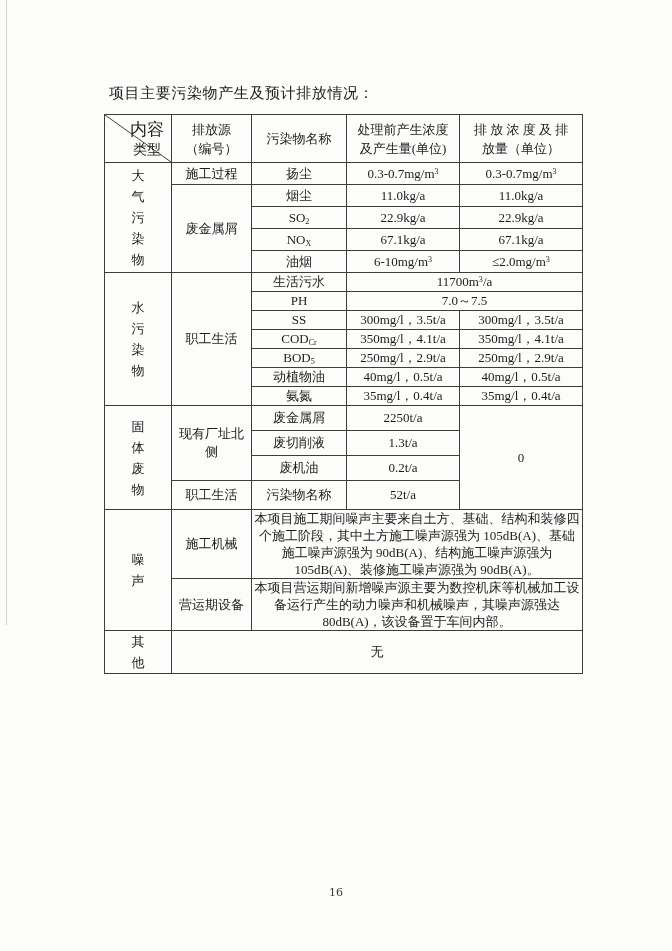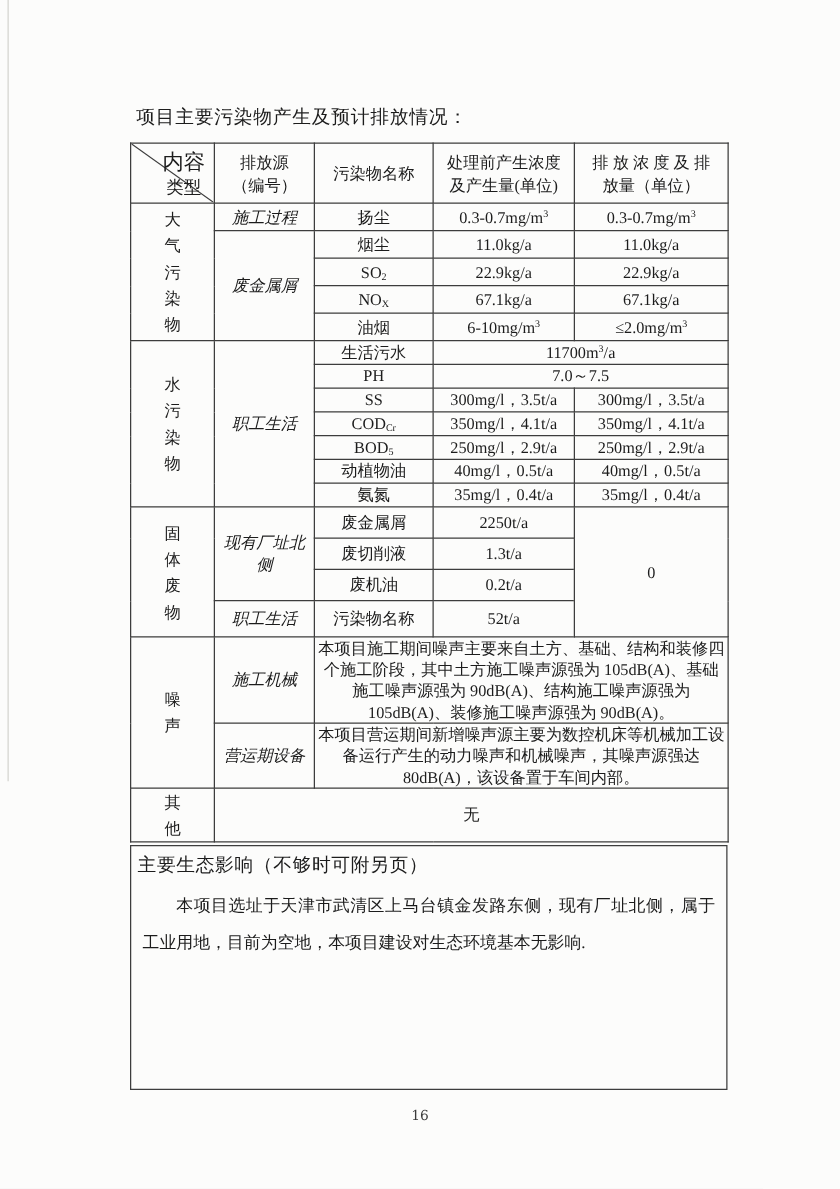--- a/index.html
+++ b/index.html
@@ -32,21 +32,21 @@
     font-size:13px;padding:0 2px;overflow:hidden;
   }
   .pre{white-space:pre-line;}
   .hd{font-size:14px;line-height:19px;}
   .hd-left{text-align:left;padding-left:7px;}
   .corner{position:relative;padding:0;}
   .corner .diag{position:absolute;left:0;top:0;width:100%;height:100%;}
   .corner .c-top{position:absolute;top:3px;right:7px;font-size:17px;}
   .corner .c-bot{position:absolute;bottom:3px;left:4px;font-size:14px;margin-left:24px;}
   .cat{font-size:15px;line-height:21px;letter-spacing:0;}
-  .src{font-size:13.5px;font-style:italic;}
+  .src{font-size:13.5px;}
   .pname{font-size:13.5px;}
   .val{font-size:12.5px;font-family:"Liberation Serif","DejaVu Serif",serif;}
   tr.r-head td{height:47px;}
   tr.r-air td{height:21px;}
   tr.r-water td{height:18px;}
   tr.r-solid td{height:24px;}
   tr.r-solid-last td{height:28px;}
   tr.r-other td{height:41px;}
   .noise-desc{
     text-align:justify;font-size:13px;line-height:17px;
@@ -218,20 +218,16 @@
       </tr>
 
       <tr class="r-other">
         <td class="cat pre">其
 他</td>
         <td class="pname" colspan="4">无</td>
       </tr>
     </tbody>
       </table>
 
-    <div class="ecology">
-      <div class="eco-head">主要生态影响（不够时可附另页）</div>
-      <p class="eco-para">本项目选址于天津市武清区上马台镇金发路东侧，现有厂址北侧，属于工业用地，目前为空地，本项目建设对生态环境基本无影响.</p>
-    </div>
   </div>
 
   <div class="pageno">16</div>
 </div>
 
 </body></html>

